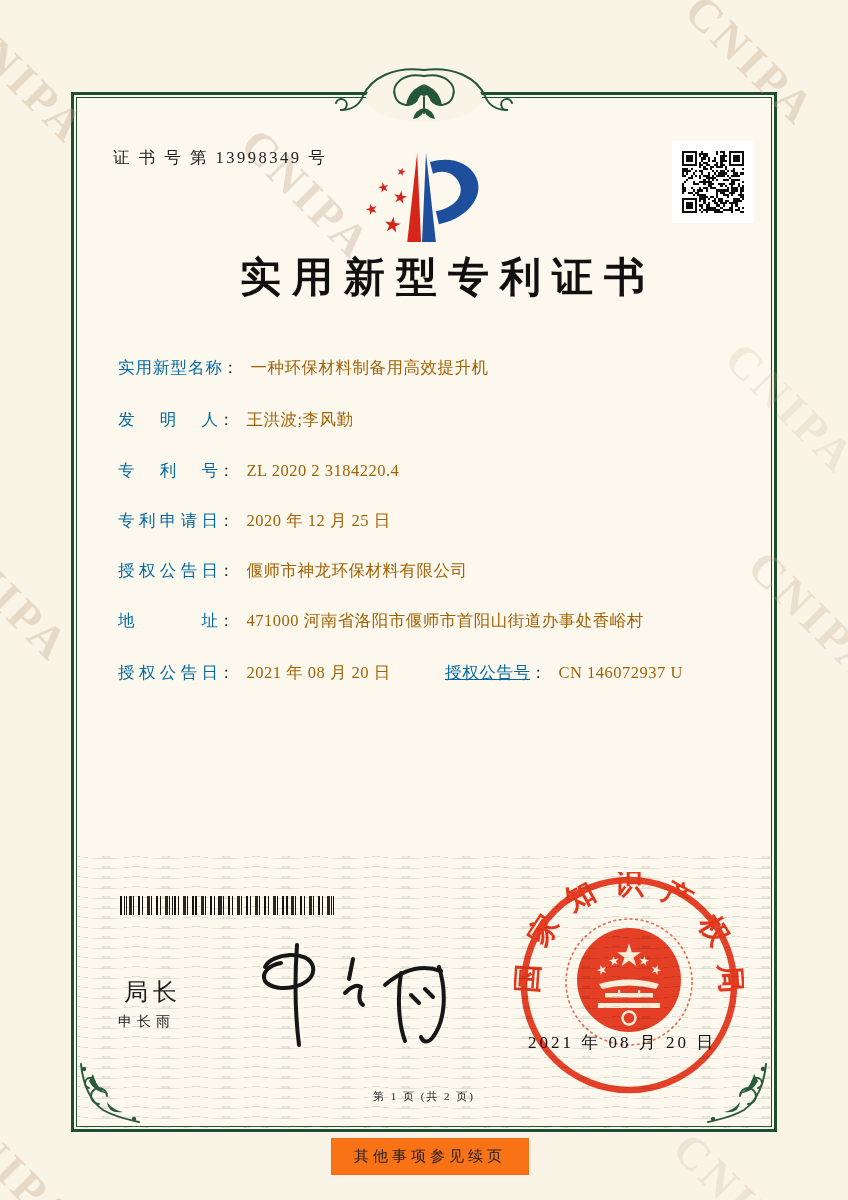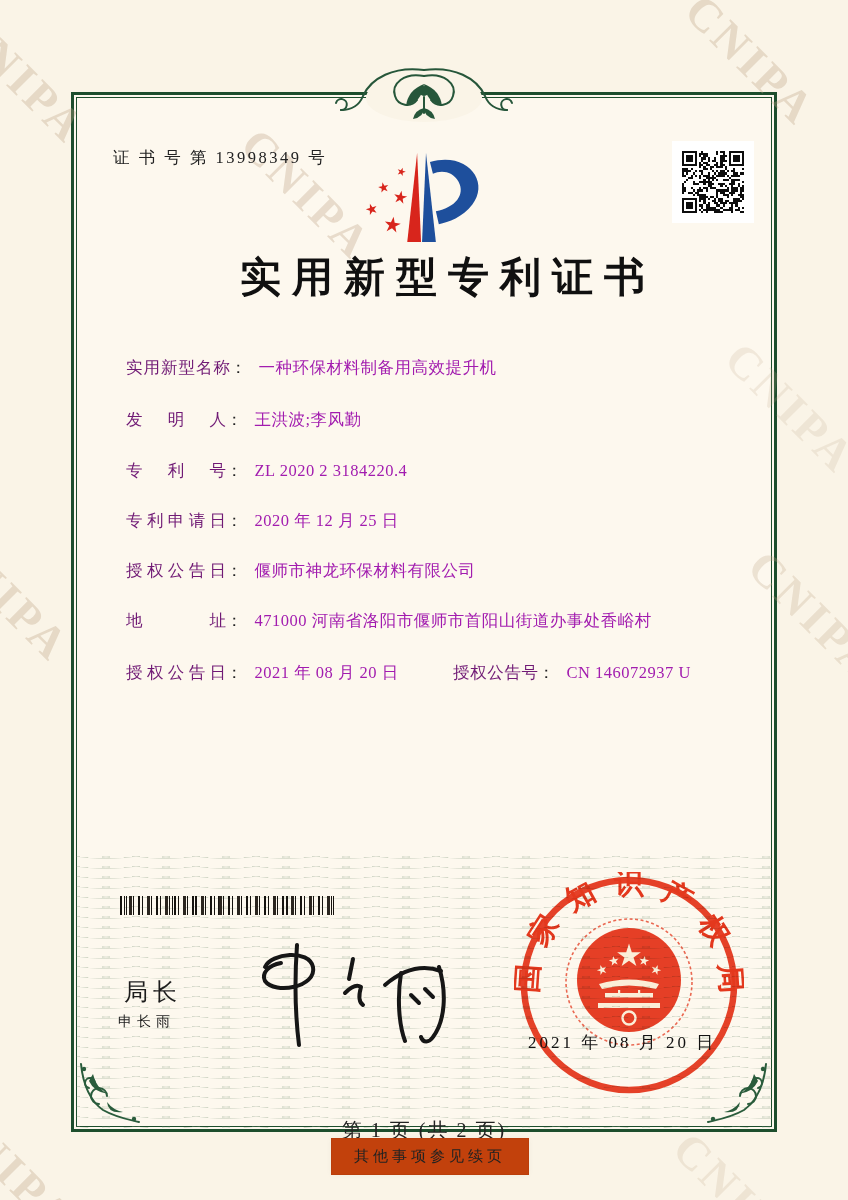--- a/index.html
+++ b/index.html
@@ -54,28 +54,28 @@
   .title {
     position:absolute; left:71px; top:250px; width:706px; z-index:4;
     text-align:center; font-size:41px; font-weight:bold;
     letter-spacing:11px; color:#101010;padding-left:48px;
   }
 
   
   .field-row { position:absolute; left:118px; z-index:4; font-size:16.5px; white-space:nowrap; }
   .flabel {
     display:inline-block; width:100px; vertical-align:top;
-    text-align:justify; text-align-last:justify; color:#701a75;margin-left:8px;
+    text-align:justify; text-align-last:justify; color:#0369a1;
   }
   .fcolon { display:inline-block; margin-right:12px; color:#222; }
-  .fvalue { letter-spacing:0.5px; color:#a21caf; }
+  .fvalue { letter-spacing:0.5px; color:#a16207; }
   .row0{top:357px;} .row1{top:409px;} .row2{top:460px;}
   .row3{top:510px;} .row4{top:560px;} .row5{top:610px;} .row6{top:662px;}
   .grant-no { position:absolute; left:445px; top:662px; z-index:4; font-size:16.5px; white-space:nowrap; }
-  .grant-no .flabel { width:85px; }
+  .grant-no .flabel { width:85px;text-decoration:underline; }
 
   
   .body-text {
     position:absolute; left:118px; top:699px; width:548px; z-index:4;
     font-size:16.5px; line-height:27.5px; text-align:justify; color:#222;
   }
   .body-text p { text-indent:2em; }
 
   
   .barcode {
@@ -86,26 +86,26 @@
   }
   .sig-title { position:absolute; left:124px; top:976px; z-index:4; font-size:24px; letter-spacing:5px; color:#1c1c1c; }
   .sig-name  { position:absolute; left:118px; top:1013px; z-index:4; font-size:14px; letter-spacing:5px; color:#1c1c1c; }
   .signature { position:absolute; left:235px; top:933px; z-index:5; }
   .seal { position:absolute; left:514px; top:872px; z-index:5; mix-blend-mode:multiply; }
   .seal-date {
     position:absolute; left:528px; top:1031px; z-index:6;
     font-size:17px; letter-spacing:3px; color:#121212; white-space:nowrap;
   }
   .page-info {
-    position:absolute; left:71px; top:1117px; width:706px; z-index:4;
-    text-align:center; font-size:20px; letter-spacing:2px; color:#222;
+    position:absolute; left:71px; top:1089px; width:706px; z-index:4;
+    text-align:center; font-size:11px; letter-spacing:2px; color:#222;
   }
   .cont-note {
     position:absolute; left:331px; top:1138px; z-index:4;
-    background:#c2410c; border:1px solid rgba(0,0,0,0.04);
+    background:#f97316; border:1px solid rgba(0,0,0,0.04);
     padding:8px 22px; font-size:15px; letter-spacing:4px; color:#222;
     box-shadow:0 0 6px rgba(0,0,0,0.04);
   }
 </style>
 </head>
 <body>
 
 <span class="wm" style="left:-18px;top:2px">CNIPA</span>
 <span class="wm" style="left:268px;top:118px">CNIPA</span>
 <span class="wm" style="left:712px;top:-16px">CNIPA</span>

